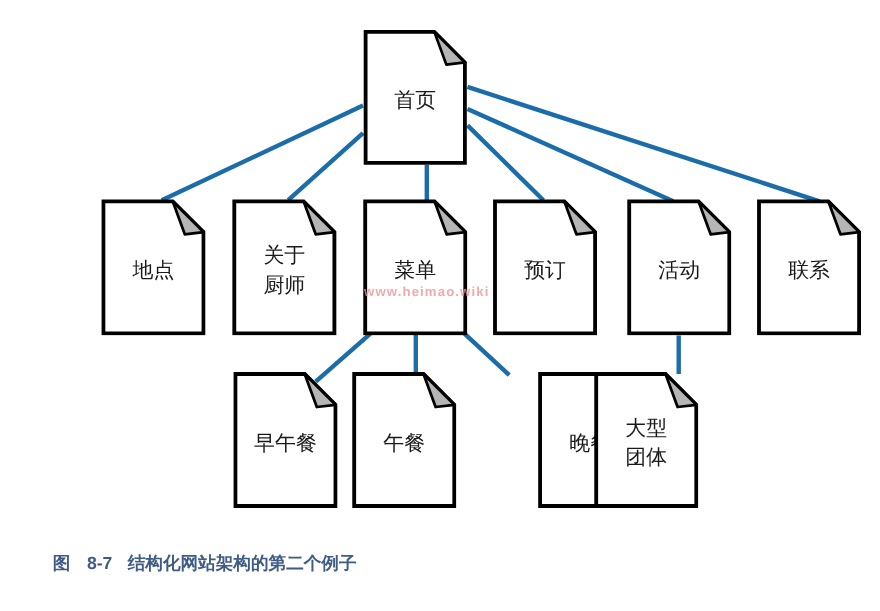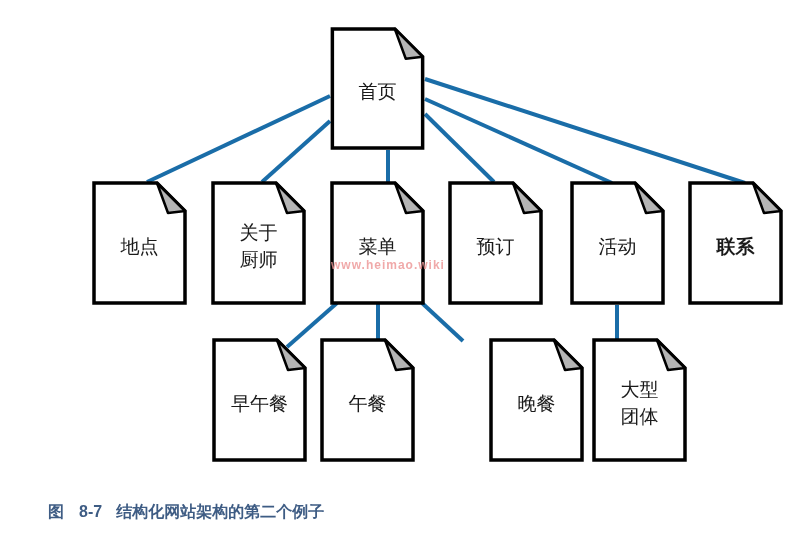--- a/index.html
+++ b/index.html
@@ -139,21 +139,21 @@
   </div>
 
   <div class="node" style="left:570px;top:181px;">
     <svg class="page" viewBox="0 0 95 124">
       <path d="M2,2 L65,2 L93,30 L93,122 L2,122 Z" fill="#ffffff" stroke="#000000" stroke-width="3.5" stroke-linejoin="miter"></path>
       <path d="M65,2 L93,30 L76,32 Z" fill="#b5b5b5" stroke="#000000" stroke-width="2.5" stroke-linejoin="round"></path>
     </svg>
     <div class="label">活动</div>
   </div>
 
-  <div class="node" style="left:688px;top:181px;font-weight:bold;">
+  <div class="node" style="left:688px;top:181px;">
     <svg class="page" viewBox="0 0 95 124">
       <path d="M2,2 L65,2 L93,30 L93,122 L2,122 Z" fill="#ffffff" stroke="#000000" stroke-width="3.5" stroke-linejoin="miter"></path>
       <path d="M65,2 L93,30 L76,32 Z" fill="#b5b5b5" stroke="#000000" stroke-width="2.5" stroke-linejoin="round"></path>
     </svg>
     <div class="label">联系</div>
   </div>
 
   <div class="node" style="left:212px;top:338px;">
     <svg class="page" viewBox="0 0 95 124">
       <path d="M2,2 L65,2 L93,30 L93,122 L2,122 Z" fill="#ffffff" stroke="#000000" stroke-width="3.5" stroke-linejoin="miter"></path>
@@ -171,21 +171,21 @@
   </div>
 
   <div class="node" style="left:472px;top:338px;padding-left:34px;">
     <svg class="page" viewBox="0 0 95 124">
       <path d="M2,2 L65,2 L93,30 L93,122 L2,122 Z" fill="#ffffff" stroke="#000000" stroke-width="3.5" stroke-linejoin="miter"></path>
       <path d="M65,2 L93,30 L76,32 Z" fill="#b5b5b5" stroke="#000000" stroke-width="2.5" stroke-linejoin="round"></path>
     </svg>
     <div class="label">晚餐</div>
   </div>
 
-  <div class="node" style="left:592px;top:338px;">
+  <div class="node" style="left:540px;top:338px;">
     <svg class="page" viewBox="0 0 95 124">
       <path d="M2,2 L65,2 L93,30 L93,122 L2,122 Z" fill="#ffffff" stroke="#000000" stroke-width="3.5" stroke-linejoin="miter"></path>
       <path d="M65,2 L93,30 L76,32 Z" fill="#b5b5b5" stroke="#000000" stroke-width="2.5" stroke-linejoin="round"></path>
     </svg>
     <div class="label">大型
 团体</div>
   </div>
 
   <div class="watermark">www.heimao.wiki</div>
 

